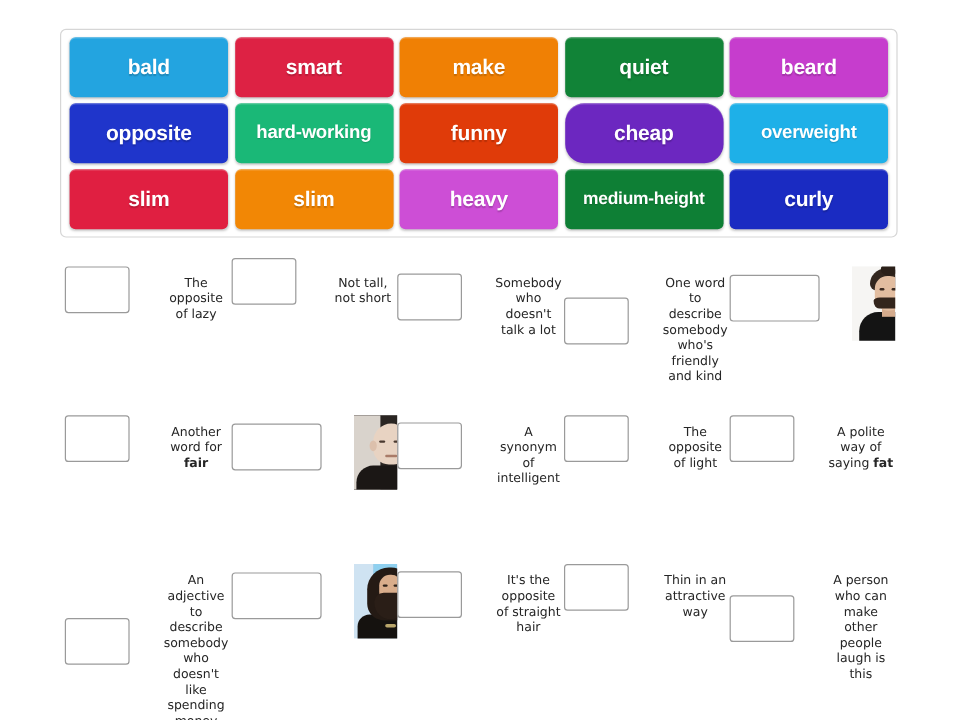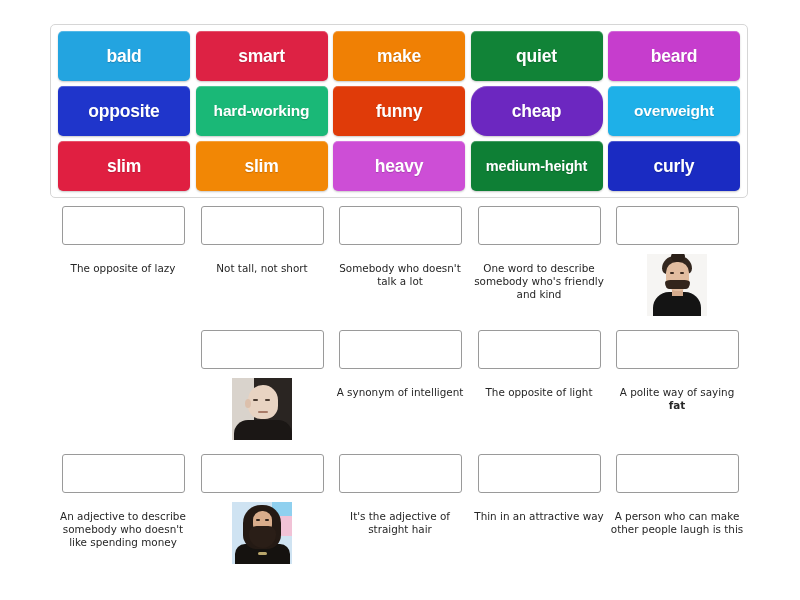--- a/index.html
+++ b/index.html
@@ -63,24 +63,24 @@
     width: 800px;
     height: 384px;
   }
   .ans-row {
     position: relative;
     height: 124px;
   }
   .ans-cell {
     position: absolute;
     width: 138px;
-    top: 0;
+    top: 7px;
     display: flex;
-    flex-direction: column;
     align-items: center;
+    gap: 27px;
   }
   .drop-box {
     width: 123px;
     height: 39px;
     border: 1px solid #9a9a9a;
     border-radius: 3px;
     background: #ffffff;
     cursor: pointer;
   }
   .caption {
@@ -261,20 +261,24 @@
           <div class="bun"></div>
           <div class="face"></div>
         <div class="eyeL"></div>
           <div class="eyeR"></div>
           <div class="stache"></div>
       </div>
     </div>
   </div>
 
   <div class="ans-row">
+    <div class="ans-cell" style="left:54px">
+      <div class="drop-box"></div>
+      <div class="caption">Another word for <b>fair</b></div>
+    </div>
     <div class="ans-cell" style="left:193px">
       <div class="drop-box"></div>
       <div class="photo ph-bald">
         <div class="bg2"></div>
           <div class="shoulders"></div>
         <div class="head"></div>
           <div class="ear"></div>
         <div class="eL"></div>
           <div class="eR"></div>
           <div class="mouth"></div>
@@ -308,21 +312,21 @@
           <div class="chain"></div>
         <div class="hairmass"></div>
           <div class="face2"></div>
         <div class="eL2"></div>
           <div class="eR2"></div>
           <div class="beard2"></div>
       </div>
     </div>
     <div class="ans-cell" style="left:331px">
       <div class="drop-box"></div>
-      <div class="caption">It's the adjective of straight hair</div>
+      <div class="caption">It's the opposite of straight hair</div>
     </div>
     <div class="ans-cell" style="left:470px">
       <div class="drop-box"></div>
       <div class="caption">Thin in an attractive way</div>
     </div>
     <div class="ans-cell" style="left:608px">
       <div class="drop-box"></div>
       <div class="caption">A person who can make other people laugh is this</div>
     </div>
   </div>

